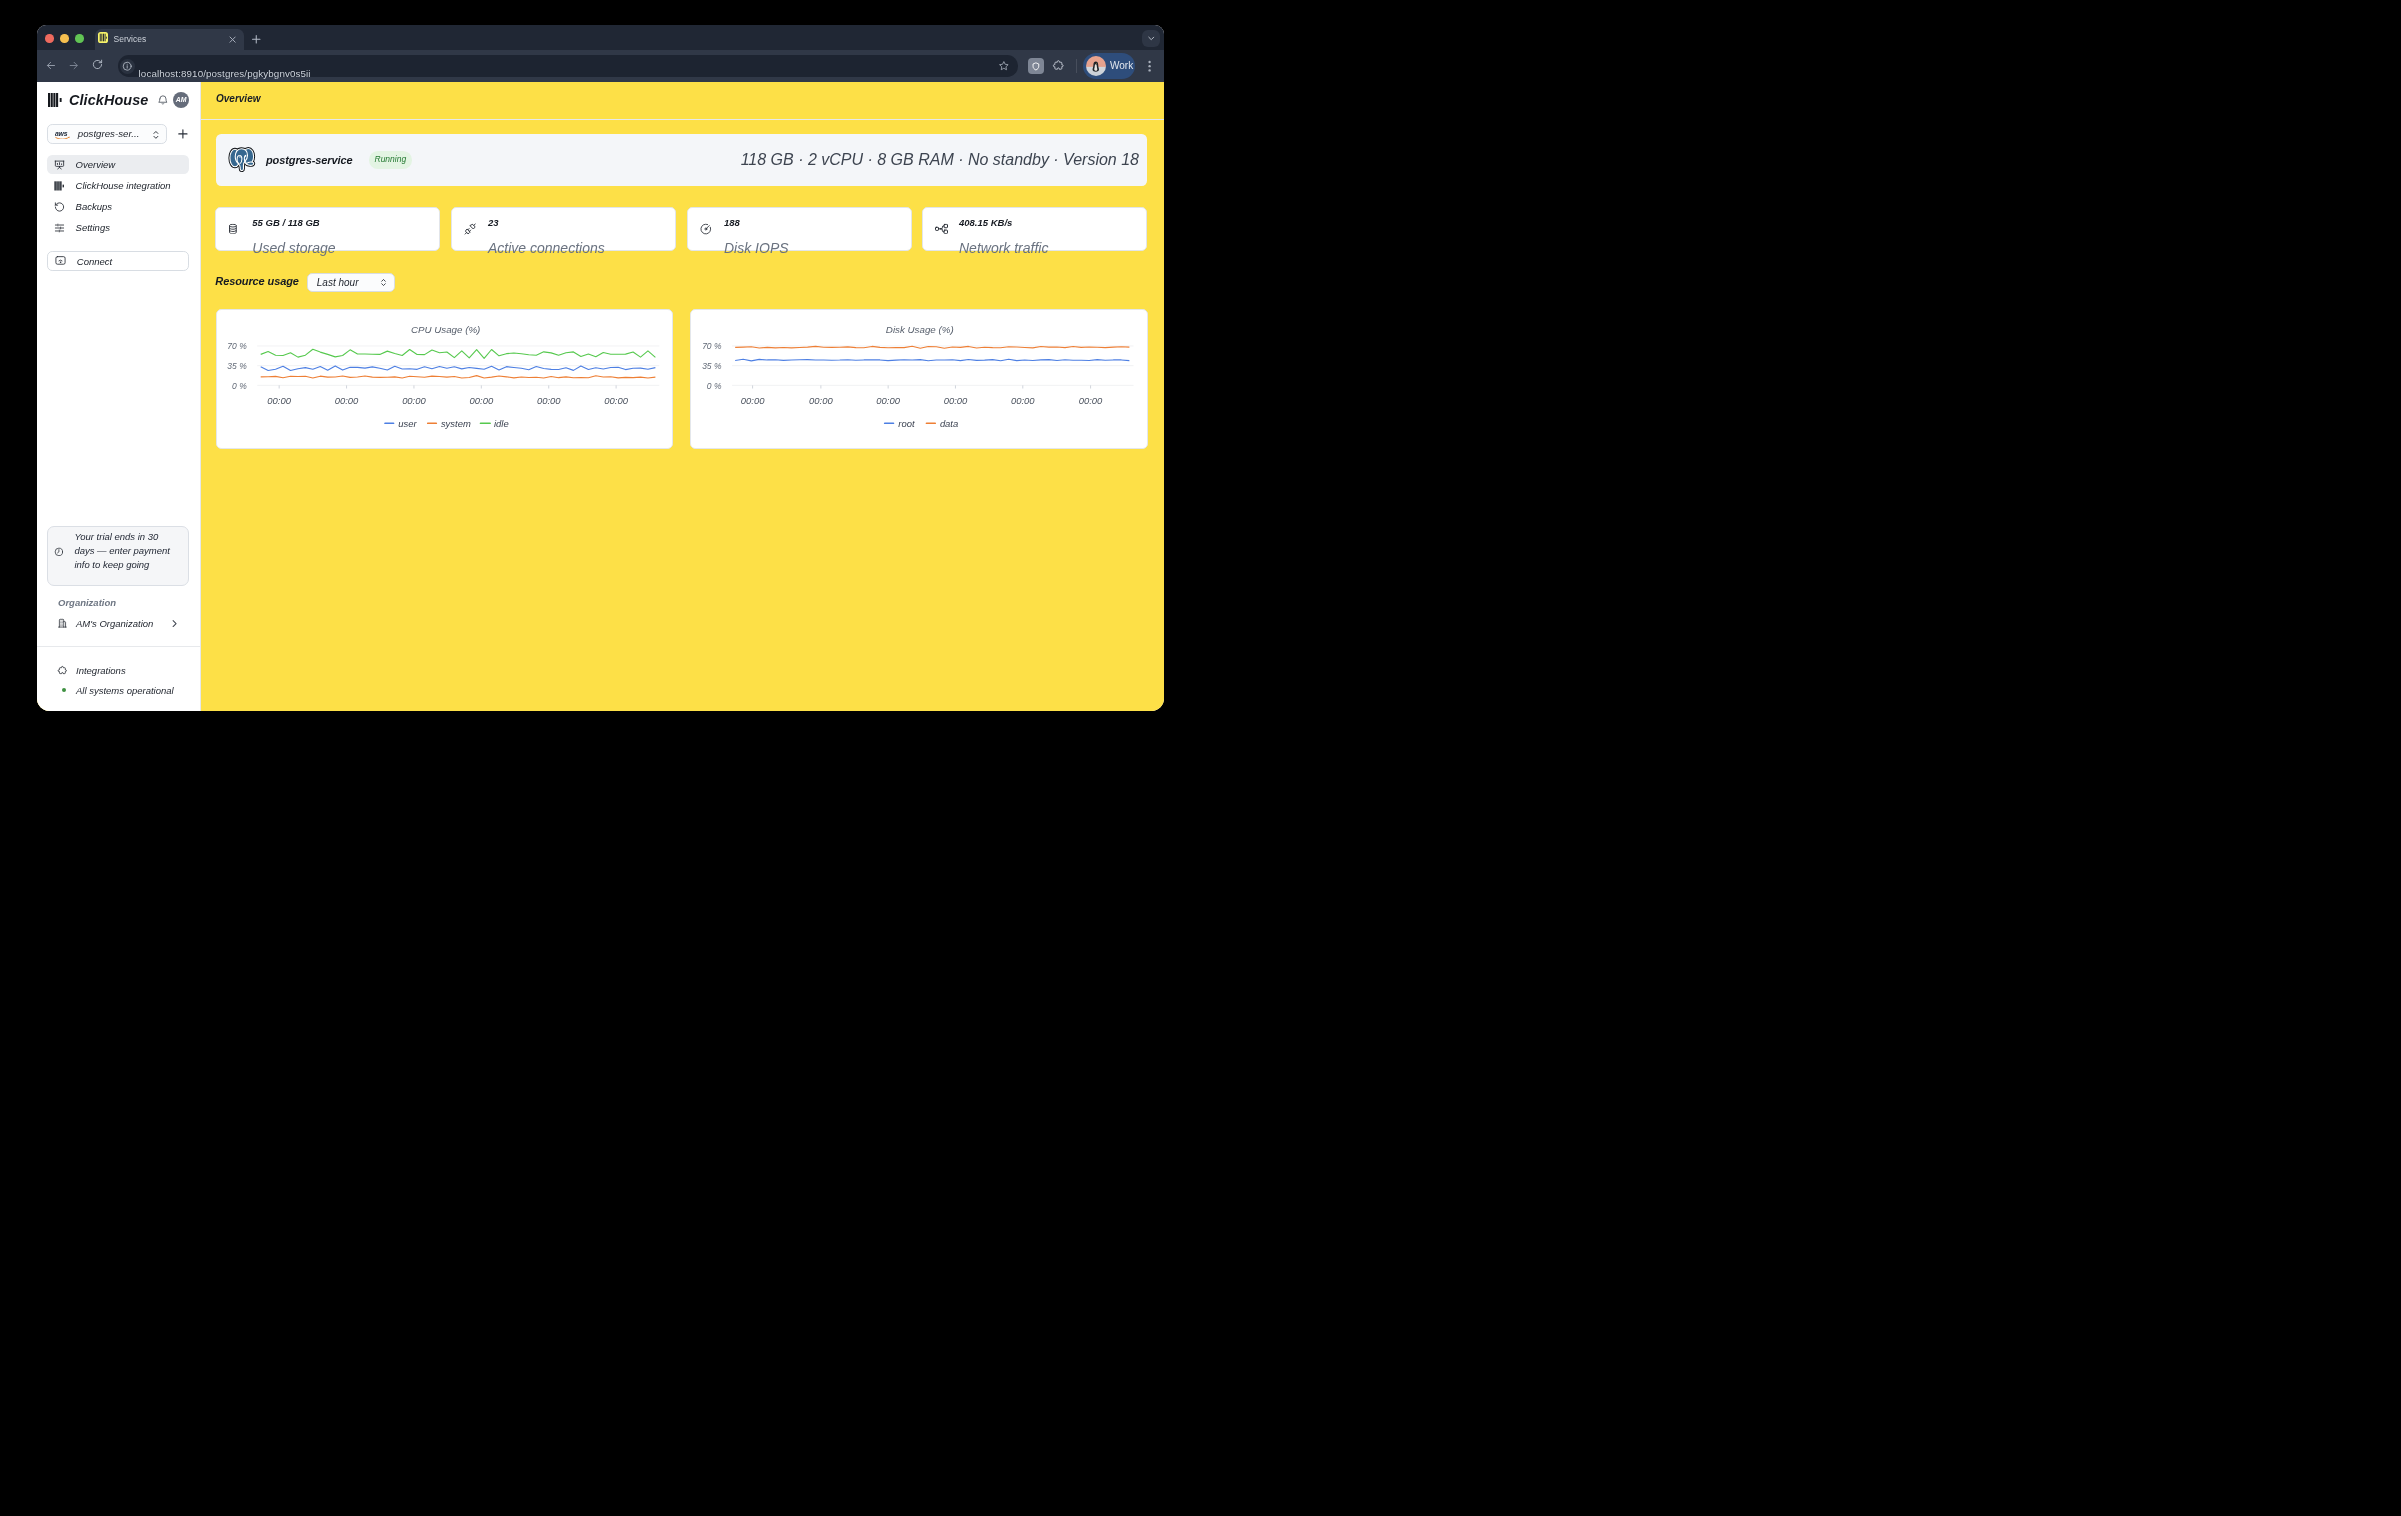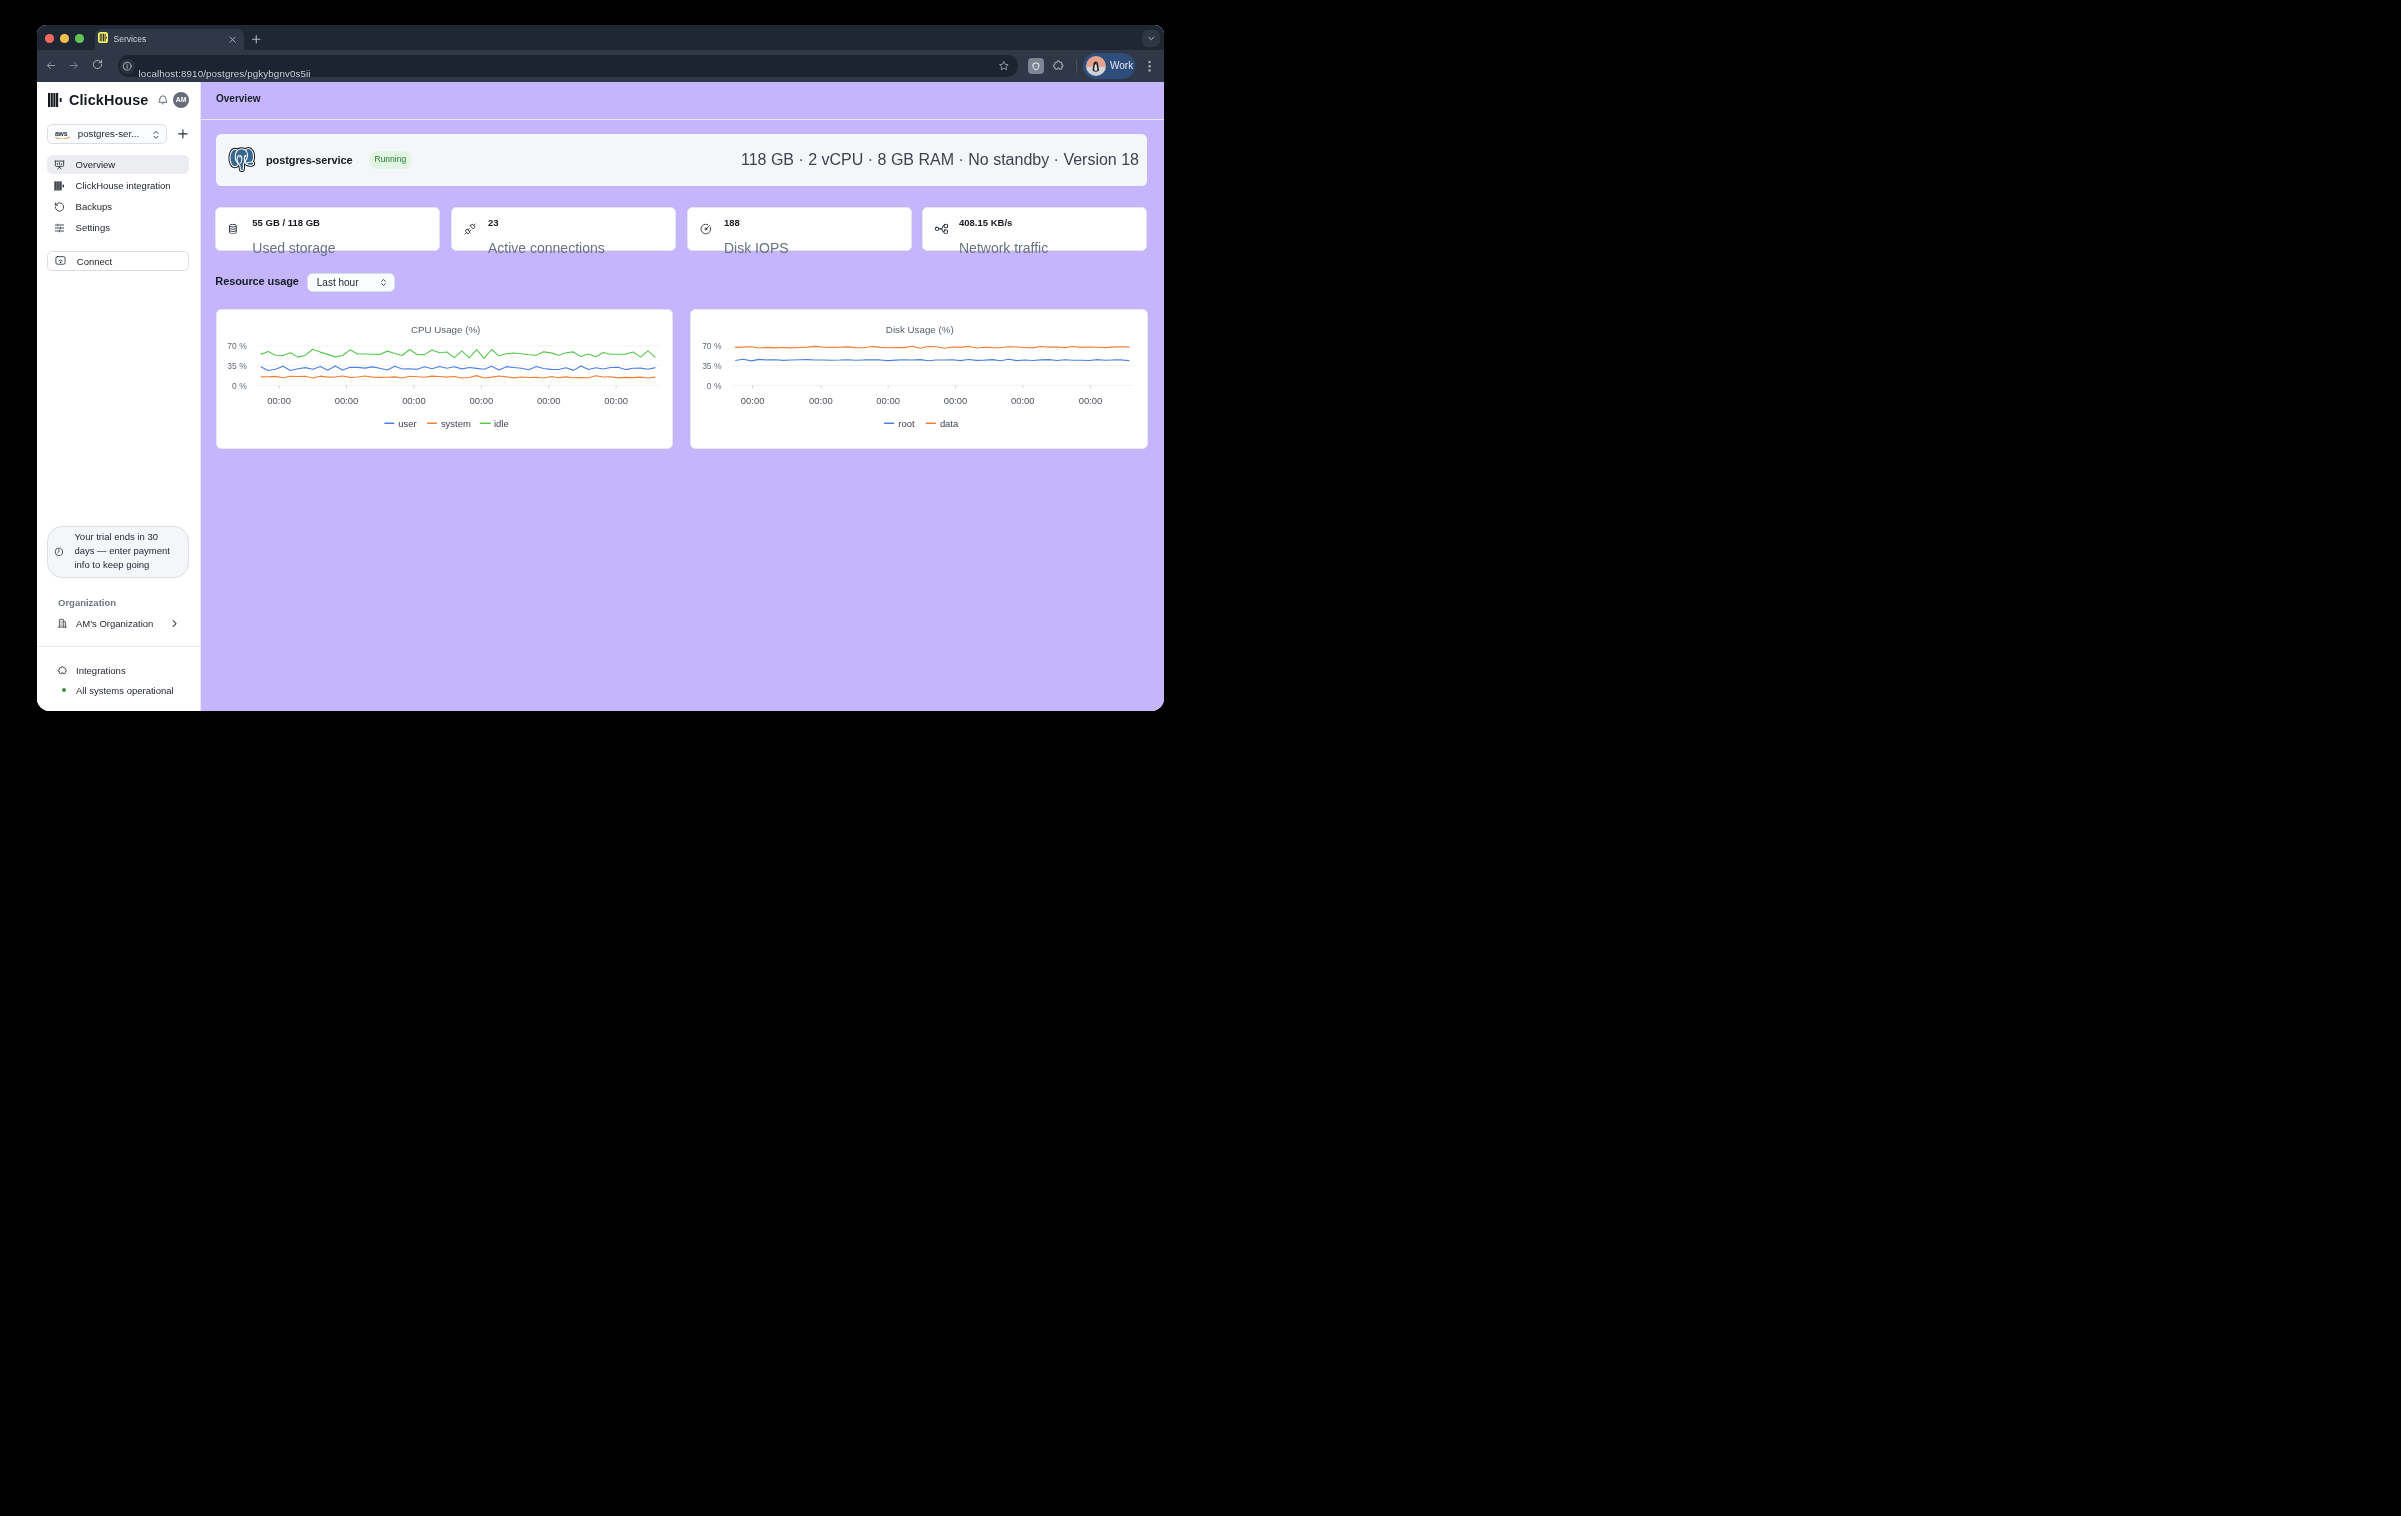--- a/index.html
+++ b/index.html
@@ -24,21 +24,21 @@
   .infocirc{position:absolute;left:1.7px;top:3.3px;width:15px;height:15px;border-radius:50%;
        background:#2a3240;display:flex;align-items:center;justify-content:center;}
   .urltext{position:absolute;left:20.6px;top:0;height:21.7px;line-height:21.7px;
        font-size:9.8px;color:#ccd2da;letter-spacing:0.1px;margin-top:8px;}
   .workchip{position:absolute;left:1046px;top:2.3px;width:52px;height:26.4px;
        border-radius:13.2px;background:#2e4d7b;}
   .wavatar{position:absolute;left:3px;top:3.1px;width:20px;height:20px;border-radius:50%;
        background:linear-gradient(180deg,#eaa48e 0%,#e5a18e 52%,#d3d7dc 56%,#c9cfd6 100%);overflow:hidden;}
   .worktxt{position:absolute;left:27px;top:0;height:26.4px;line-height:26.4px;
        font-size:10px;color:#e3e7ee;}
-  .app{position:absolute;left:0;top:57px;width:1127px;height:629px;background:#c4b5fd;}
+  .app{position:absolute;left:0;top:57px;width:1127px;height:629px;background:#fde047;font-style:italic;}
   .sidebar{position:absolute;left:0;top:0;width:163px;height:100%;background:#fff;
        border-right:0.7px solid #e6e8eb;}
   .navrow{position:absolute;left:9.6px;width:142px;height:19px;border-radius:5.2px;}
   .navtxt{position:absolute;left:29px;top:0;height:19px;line-height:19px;
        font-size:9.5px;color:#21262e;}
   .navico{position:absolute;left:7.5px;top:50%;transform:translateY(-50%);display:flex;}
   .main{position:absolute;left:163px;top:0;width:964px;height:100%;}
   .statcard{position:absolute;top:125px;width:225px;height:44px;border:0.7px solid #e2e5ea;
        border-radius:5.2px;box-sizing:border-box;background:#fff;}
   .statval{position:absolute;left:36px;top:9px;font-size:9.5px;font-weight:bold;color:#161a22;}
@@ -238,21 +238,21 @@
         <g stroke="#21262e" stroke-width="1.8" fill="none" stroke-linecap="round" stroke-linejoin="round">
           <rect x="2" y="1.5" width="20" height="16.5" rx="3.2"></rect>
           <path d="M8.6 10.5a5 5 0 0 1 6.8 0"></path>
           <circle cx="12" cy="13.6" r="0.6" fill="#21262e"></circle>
         </g>
       </svg>
     </div>
     <div class="navtxt" style="left:29px;line-height:19px;">Connect</div>
   </div>
 
-  <div class="abs" style="left:10.4px;top:444px;width:142px;height:52px;border:0.7px solid #dbdfe5;border-radius:15px;background:#f5f6f8;box-sizing:border-box;padding-left:12px;">
+  <div class="abs" style="left:10.4px;top:444px;width:142px;height:60px;border:0.7px solid #dbdfe5;border-radius:7px;background:#f5f6f8;box-sizing:border-box;padding-left:12px;">
     <svg class="abs" style="left:5.2px;top:19.6px" width="9.8" height="9.8" viewBox="0 0 24 24">
       <g stroke="#21262e" stroke-width="1.8" fill="none" stroke-linecap="round" stroke-linejoin="round">
         <circle cx="12" cy="12" r="9.2"></circle>
               <path d="M12 6.5V12l-3.2 2.4"></path>
       </g>
     </svg>
     <div class="abs" style="left:26px;top:3.3px;font-size:9.5px;color:#1d2330;line-height:14px;">Your trial ends in 30<br>days — enter payment<br>info to keep going</div>
   </div>
 
   <div class="abs" style="left:21px;top:515px;font-size:9.5px;font-weight:bold;color:#6e7683;">Organization</div>

